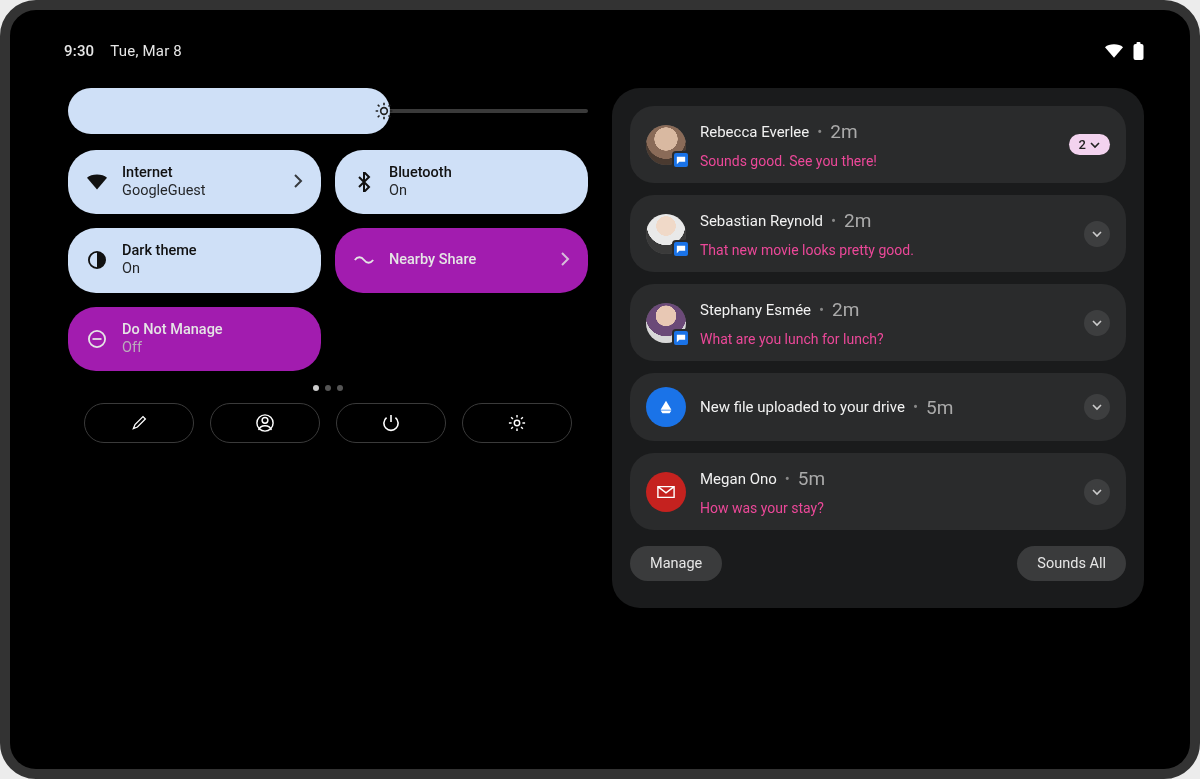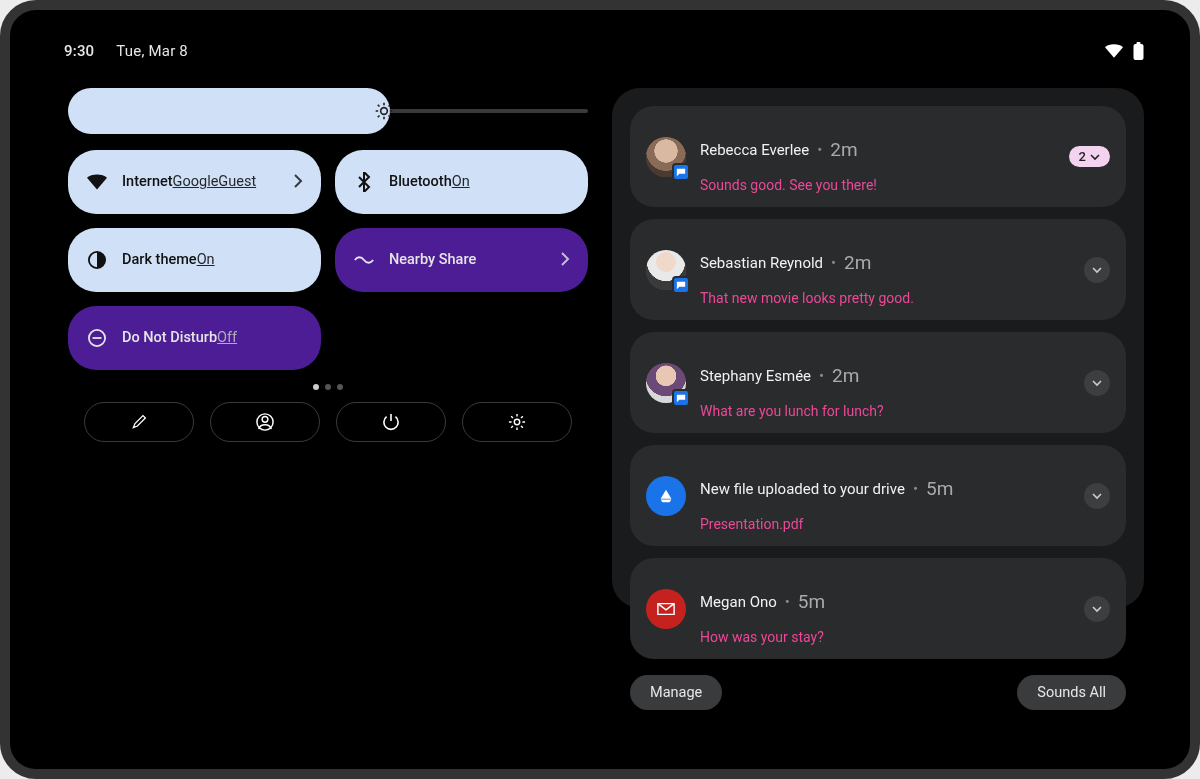--- a/index.html
+++ b/index.html
@@ -32,21 +32,21 @@
     position: absolute;
     top: 10px;
     left: 32px;
     right: 24px;
     display: flex;
     align-items: center;
     justify-content: space-between;
     font-size: 15px;
     letter-spacing: .2px;
   }
-  .status-left { display:flex; gap:22px; align-items:baseline; color:#e6e6e6;}
+  .status-left { display:flex; gap:16px; align-items:baseline; color:#e6e6e6;}
   .status-time { font-weight:500; }
   .status-date { font-weight:400; }
   .status-right { display:flex; gap:10px; align-items:center; }
   .status-right svg { display:block; }
 
   
   .content {
     position:absolute;
     top:56px; left:36px; right:24px; bottom:24px;
     display:flex; gap:24px;
@@ -86,26 +86,26 @@
     border-radius:28px;
     padding:14px 18px;
     display:flex;
     align-items:center;
     gap:14px;
     min-height:64px;
     position:relative;
     cursor:pointer;
   }
   .tile.light { background:#cfe0f7; color:#111; }
-  .tile.dark  { background:#4c1d95; color:#e5e5e5; }
+  .tile.dark  { background:#a21caf; color:#e5e5e5; }
   .tile .icon { width:22px; display:flex;align-items:center;justify-content:center; }
   .tile .icon svg { display:block; }
-  .tile .texts { display:flex; flex-direction:row; line-height:1.25; font-size:14.5px; }
+  .tile .texts { display:flex; flex-direction:column; line-height:1.25; font-size:14.5px; }
   .tile .title { font-weight:500; }
-  .tile .sub   { font-weight:400; opacity:.9;text-decoration:underline;}
+  .tile .sub   { font-weight:400; opacity:.9;}
   .tile .chev  { margin-left:auto; opacity:.8; }
   .tile.dark .sub { color:#bdbdbd; }
 
   
   .pager { display:flex; gap:6px; justify-content:center; margin:14px 0 12px; }
   .dot { width:6px;height:6px;border-radius:3px;background:#555;}
   .dot.active{background:#ccc;}
 
   
   .actions { display:flex; gap:16px; justify-content:center; }
@@ -136,21 +136,21 @@
     background:#555;
     position:relative;
     overflow:visible;
   }
   .avatar .inner{width:100%;height:100%;border-radius:50%;}
   .avatar .badge{
     position:absolute;right:-4px;bottom:-4px;width:18px;height:18px;border-radius:4px;
     display:flex;align-items:center;justify-content:center;border:2px solid #2a2b2c;
   }
   .badge.blue{background:#1a73e8;}
-  .n-body{display:flex;flex-direction:column;gap:16px;min-width:0;margin-top:18px;}
+  .n-body{display:flex;flex-direction:column;gap:10px;min-width:0;}
   .n-head{display:flex;align-items:center;gap:8px;font-size:15px;}
   .n-title{color:#f1f1f1;font-weight:400;}
   .n-sep{color:#888;}
   .n-time{color:#aaa;font-size:19px;}
   .n-sub{color:#ec4899;font-size:14px;}
   .n-right{margin-left:auto;}
   .count-pill{
     background:#f3d3ef;color:#222;border-radius:14px;padding:3px 10px;
     font-size:13px;font-weight:500;display:flex;align-items:center;gap:4px;
   }
@@ -290,21 +290,21 @@
 
 
         <div class="tile dark">
           <span class="icon">
             <svg width="18" height="18" viewBox="0 0 20 20">
                   <circle cx="10" cy="10" r="9" fill="none" stroke="#e5e5e5" stroke-width="2"></circle>
                   <line x1="5" y1="10" x2="15" y2="10" stroke="#e5e5e5" stroke-width="2"></line>
                 </svg>
           </span>
           <div class="texts">
-            <span class="title">Do Not Disturb</span>
+            <span class="title">Do Not Manage</span>
             <span class="sub">Off</span>
           </div>
         </div>
       </div>
 
       <div class="pager">
         <div class="dot active"></div>
         <div class="dot"></div>
         <div class="dot"></div>
       </div>
@@ -432,21 +432,20 @@
             <svg width="18" height="18" viewBox="0 0 20 20">
                   <path d="M10 3l6 10H4l6-10zM4 14h12l-2 3H6l-2-3z" fill="#fff"></path>
                 </svg>
           </div>
           <div class="n-body">
             <div class="n-head">
               <span class="n-title">New file uploaded to your drive</span>
               <span class="n-sep">•</span>
               <span class="n-time">5m</span>
             </div>
-            <span class="n-sub">Presentation.pdf</span>
           </div>
           <div class="n-right">
             <div class="expand-circle">
               <svg width="10" height="8" viewBox="0 0 10 6">
                     <path d="M1 1l4 4 4-4" fill="none" stroke="#ccc" stroke-width="1.6"></path>
                   </svg>
             </div>
           </div>
         </div>
 

